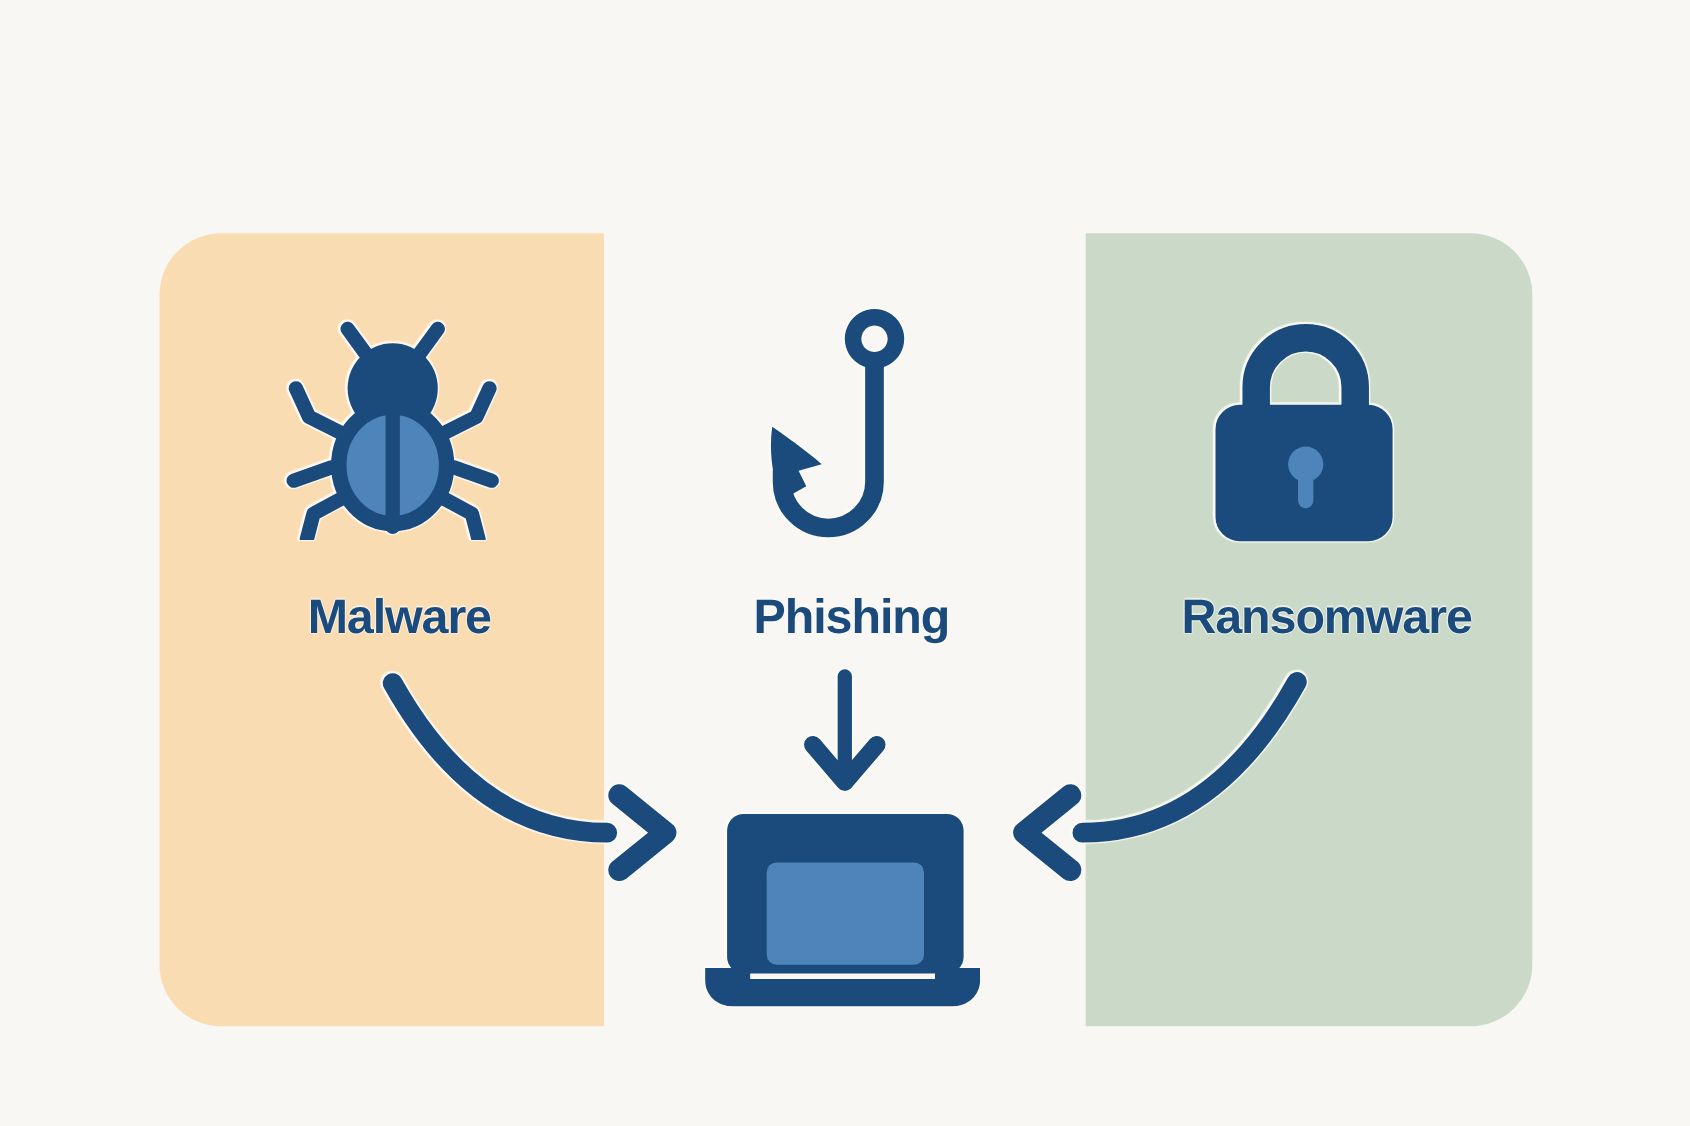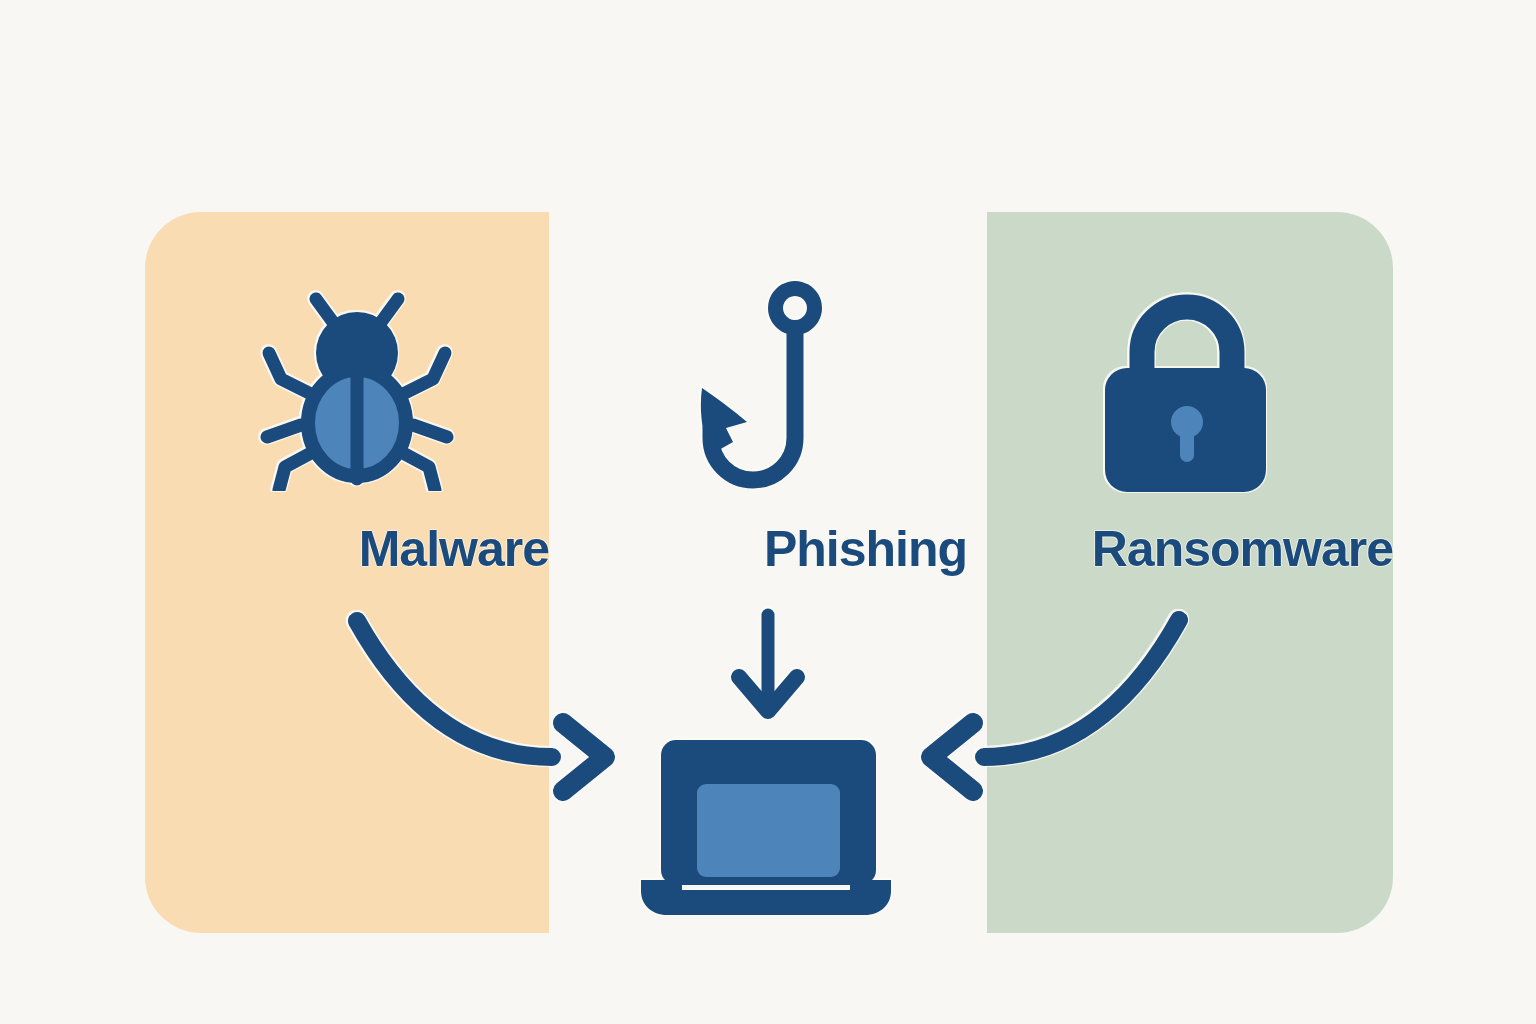--- a/index.html
+++ b/index.html
@@ -56,23 +56,23 @@
   .halo{
     filter:
       drop-shadow(1.5px 0 0 rgba(252,250,244,.85))
       drop-shadow(-1.5px 0 0 rgba(252,250,244,.85))
       drop-shadow(0 1.5px 0 rgba(252,250,244,.85))
       drop-shadow(0 -1.5px 0 rgba(252,250,244,.85));
   }
   .threat-label{
     position:absolute;
     top:520px;
-    margin:0;
-    text-align:right;
-    font-size:50px;
+    margin:16px;
+    text-align:center;
+    font-size:44px;
     font-weight:bold;
     letter-spacing:-1px;
     color:var(--ink-navy);
     text-shadow:
       1px 0 0 rgba(252,250,244,.6),
       -1px 0 0 rgba(252,250,244,.6),
       0 1px 0 rgba(252,250,244,.6),
       0 -1px 0 rgba(252,250,244,.6);
   }
   .label-malware{left:145px;width:404px;}

